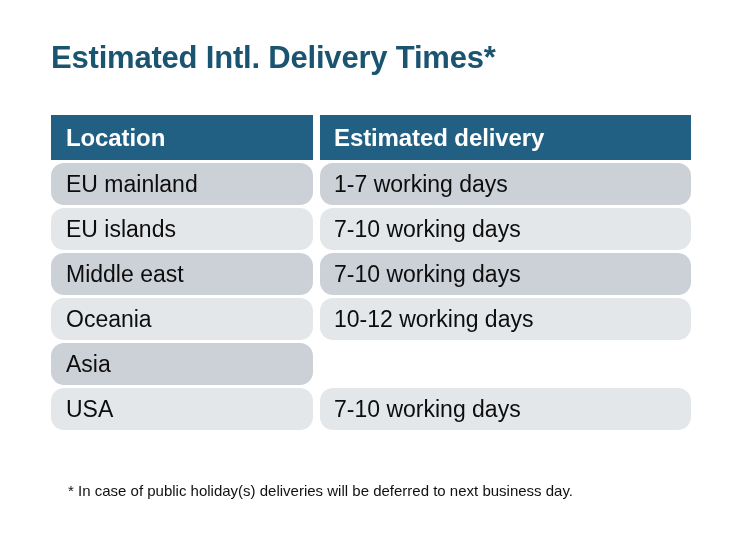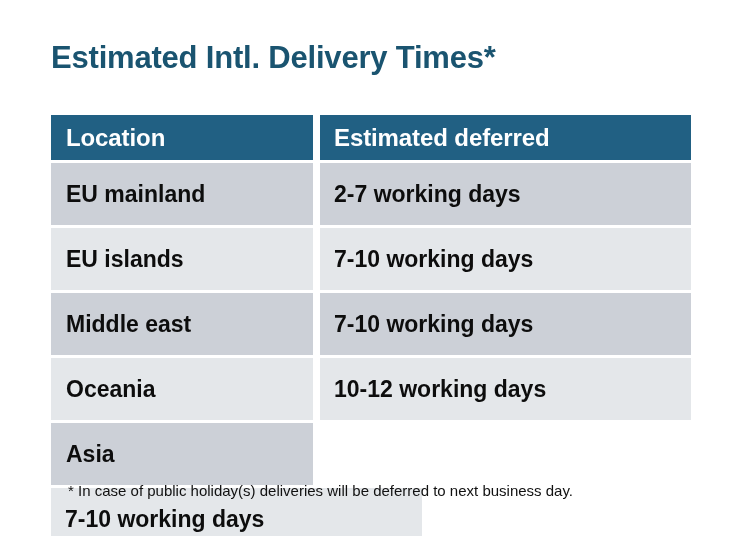--- a/index.html
+++ b/index.html
@@ -59,24 +59,25 @@
   }
   .header-row .cell {
     background: #216083;
     height: 45px;
     color: #ffffff;
     font-size: 24px;
     font-weight: bold;
     letter-spacing: -0.1px;
   }
   .data-row .cell {
-    height: 62px;
+    height: 42px;
     color: #0d0d0d;
     font-size: 23px;
-    font-weight: bold;
+    font-weight: normal;
+    border-radius: 13px;
   }
   .data-row.shade-dark .cell {
     background: #ccd0d7;
   }
   .data-row.shade-light .cell {
     background: #e4e7ea;
   }
   .footnote {
     position: absolute;
     left: 68px;
@@ -91,26 +92,26 @@
 <body>
 
 <div class="page">
 
   <div class="title">Estimated Intl. Delivery Times*</div>
 
   <div class="table">
 
     <div class="row header-row">
       <div class="cell col1">Location</div>
-      <div class="cell col2">Estimated deferred</div>
+      <div class="cell col2">Estimated delivery</div>
     </div>
 
     <div class="row data-row shade-dark">
       <div class="cell col1">EU mainland</div>
-      <div class="cell col2">2-7 working days</div>
+      <div class="cell col2">1-7 working days</div>
     </div>
 
     <div class="row data-row shade-light">
       <div class="cell col1">EU islands</div>
       <div class="cell col2">7-10 working days</div>
     </div>
 
     <div class="row data-row shade-dark">
       <div class="cell col1">Middle east</div>
       <div class="cell col2">7-10 working days</div>
@@ -119,20 +120,21 @@
     <div class="row data-row shade-light">
       <div class="cell col1">Oceania</div>
       <div class="cell col2">10-12 working days</div>
     </div>
 
     <div class="row data-row shade-dark">
       <div class="cell col1">Asia</div>
     </div>
 
     <div class="row data-row shade-light">
+      <div class="cell col1">USA</div>
       <div class="cell col2">7-10 working days</div>
     </div>
 
   </div>
 
   <div class="footnote">* In case of public holiday(s) deliveries will be deferred to next business day.</div>
 
 </div>
 
 </body></html>

